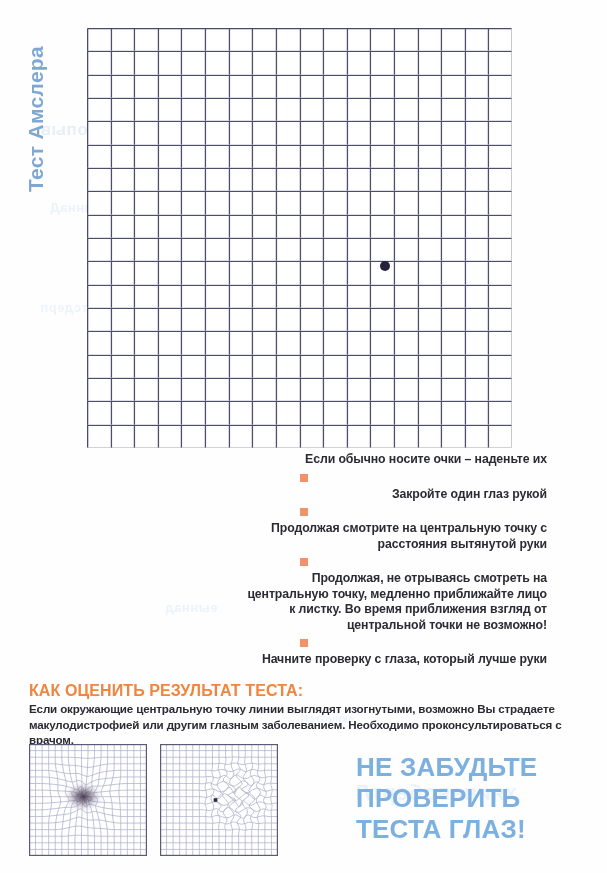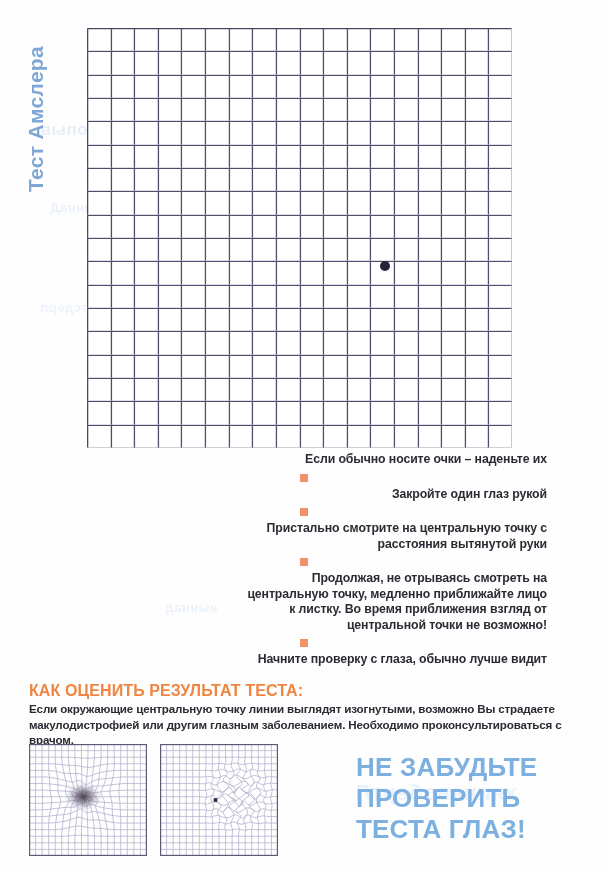--- a/index.html
+++ b/index.html
@@ -253,33 +253,33 @@
   <div id="instructions">
       <div>
         <div class="instr-line">Если обычно носите очки – наденьте их</div>
       </div>
       <div class="sep-square"></div>
       <div>
         <div class="instr-line">Закройте один глаз рукой</div>
       </div>
       <div class="sep-square"></div>
       <div>
-        <div class="instr-line">Пристально смотрите на центральную точку с</div>
+        <div class="instr-line">Продолжая смотрите на центральную точку с</div>
         <div class="instr-line">расстояния вытянутой руки</div>
       </div>
       <div class="sep-square"></div>
       <div>
         <div class="instr-line">Продолжая, не отрываясь смотреть на</div>
         <div class="instr-line">центральную точку, медленно приближайте лицо</div>
         <div class="instr-line">к листку. Во время приближения взгляд от</div>
         <div class="instr-line">центральной точки не возможно!</div>
       </div>
       <div class="sep-square"></div>
       <div>
-        <div class="instr-line">Начните проверку с глаза, обычно лучше видит</div>
+        <div class="instr-line">Начните проверку с глаза, который лучше руки</div>
       </div>
     </div>
 
   <div id="result-heading">КАК ОЦЕНИТЬ РЕЗУЛЬТАТ ТЕСТА:</div>
   <div id="result-body">Если окружающие центральную точку линии выглядят изогнутыми, возможно Вы страдаете макулодистрофией или другим глазным заболеванием. Необходимо проконсультироваться с врачом.</div>
 
   <div class="example-grid" id="example-grid-1">
     <svg id="ex1-svg" width="118" height="112" viewBox="0 0 118 112">
         <rect x="0" y="0" width="118" height="112" fill="#ffffff"></rect>
         <path d="M0.00 0.00 L0.00 2.80 L0.00 5.60 L0.00 8.40 L0.00 11.20 L0.00 14.00 L0.00 16.80 L0.00 19.60 L0.00 22.40 L0.00 25.20 L0.00 28.00 L0.00 30.80 L0.00 33.60 L0.00 36.40 L0.00 39.20 L0.00 42.00 L0.00 44.80 L0.00 47.60 L0.00 50.40 L0.00 53.20 L0.00 56.00 L0.00 58.80 L0.00 61.60 L0.00 64.40 L0.00 67.20 L0.00 70.00 L0.00 72.80 L0.00 75.60 L0.00 78.40 L0.00 81.20 L0.00 84.00 L0.00 86.80 L0.00 89.60 L0.00 92.40 L0.00 95.20 L0.00 98.00 L0.00 100.80 L0.00 103.60 L0.00 106.40 L0.00 109.20 L0.00 112.00 " fill="none" stroke="#5b5b77" stroke-width="1.1"></path>

